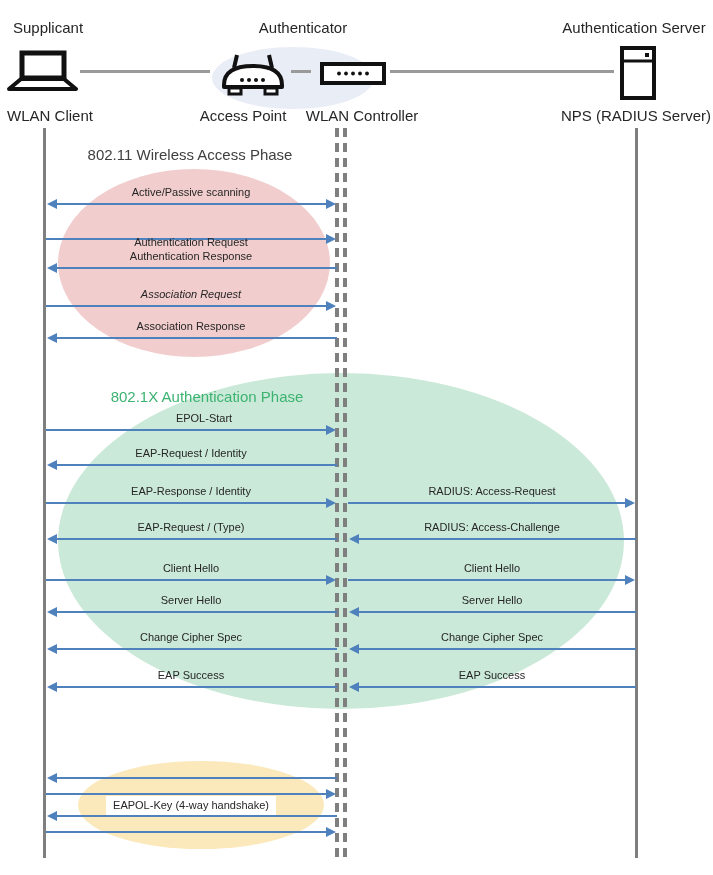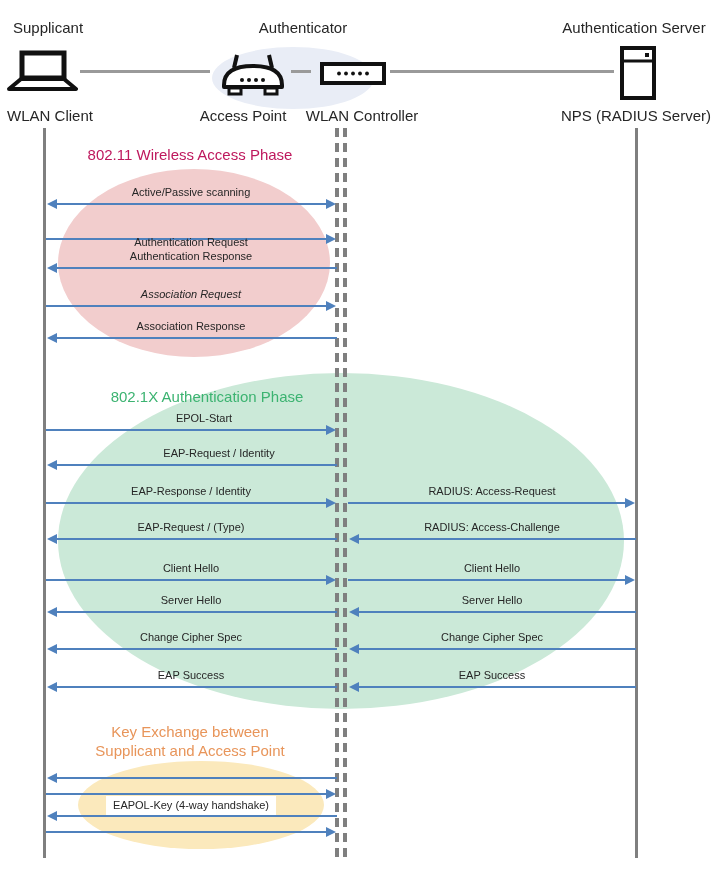--- a/index.html
+++ b/index.html
@@ -83,26 +83,22 @@
 
   <div class="ellipse" style="left: 58px; top: 169px; width: 272px; height: 188px; background: rgb(242, 205, 205);"></div>
   <div class="ellipse" style="left: 58px; top: 373px; width: 566px; height: 336px; background: rgb(203, 233, 216);"></div>
   <div class="ellipse" style="left: 78px; top: 761px; width: 246px; height: 88px; background: rgb(251, 233, 188);"></div>
 
   <div class="lifeline solid-line" style="left:43px;"></div>
   <div class="lifeline dashed-line" style="left:335px;"></div>
   <div class="lifeline dashed-line" style="left:343px;"></div>
   <div class="lifeline solid-line" style="left:635px;"></div>
 
-  <div class="phase-title ctr" style="left: 190px; top: 146px; color: #be185d; text-align: right;">802.11 Wireless Access Phase</div>
+  <div class="phase-title ctr" style="left: 190px; top: 146px; color: #404040; text-align: right;">802.11 Wireless Access Phase</div>
   <div class="phase-title ctr" style="left: 207px; top: 388px; color: rgb(60, 179, 113);">802.1X Authentication Phase</div>
-  <div class="phase-title ctr" style="left: 190px; top: 722px; line-height: 19px; color: rgb(232, 149, 90);">
-    <div>Key Exchange between</div>
-    <div>Supplicant and Access Point</div>
-  </div>
 
   <div id="messages">
   <div class="msg">
     <div class="msg-line" style="left: 56px; top: 203px; width: 271px; background: rgb(79, 129, 189);">
           <i class="head head-r"></i>
           <i class="head head-l"></i>
         </div>
     <div class="msg-label" style="left: 191px; top: 184px;">Active/Passive scanning</div>
   </div>
 
@@ -138,21 +134,21 @@
     <div class="msg-line" style="left: 46px; top: 429px; width: 281px; background: rgb(79, 129, 189);">
           <i class="head head-r"></i>
         </div>
     <div class="msg-label" style="left: 204px; top: 410px;">EPOL-Start</div>
   </div>
 
   <div class="msg">
     <div class="msg-line" style="left: 56px; top: 464px; width: 281px; background: rgb(79, 129, 189);">
           <i class="head head-l"></i>
         </div>
-    <div class="msg-label" style="left: 191px; top: 445px; margin-left: 28px;">EAP-Request / Identity</div>
+    <div class="msg-label" style="left: 191px; top: 445px;">EAP-Request / Identity</div>
   </div>
 
   <div class="msg">
     <div class="msg-line" style="left: 46px; top: 502px; width: 281px; background: rgb(79, 129, 189);">
           <i class="head head-r"></i>
         </div>
     <div class="msg-label" style="left: 191px; top: 483px;">EAP-Response / Identity</div>
   </div>
 
   <div class="msg">

